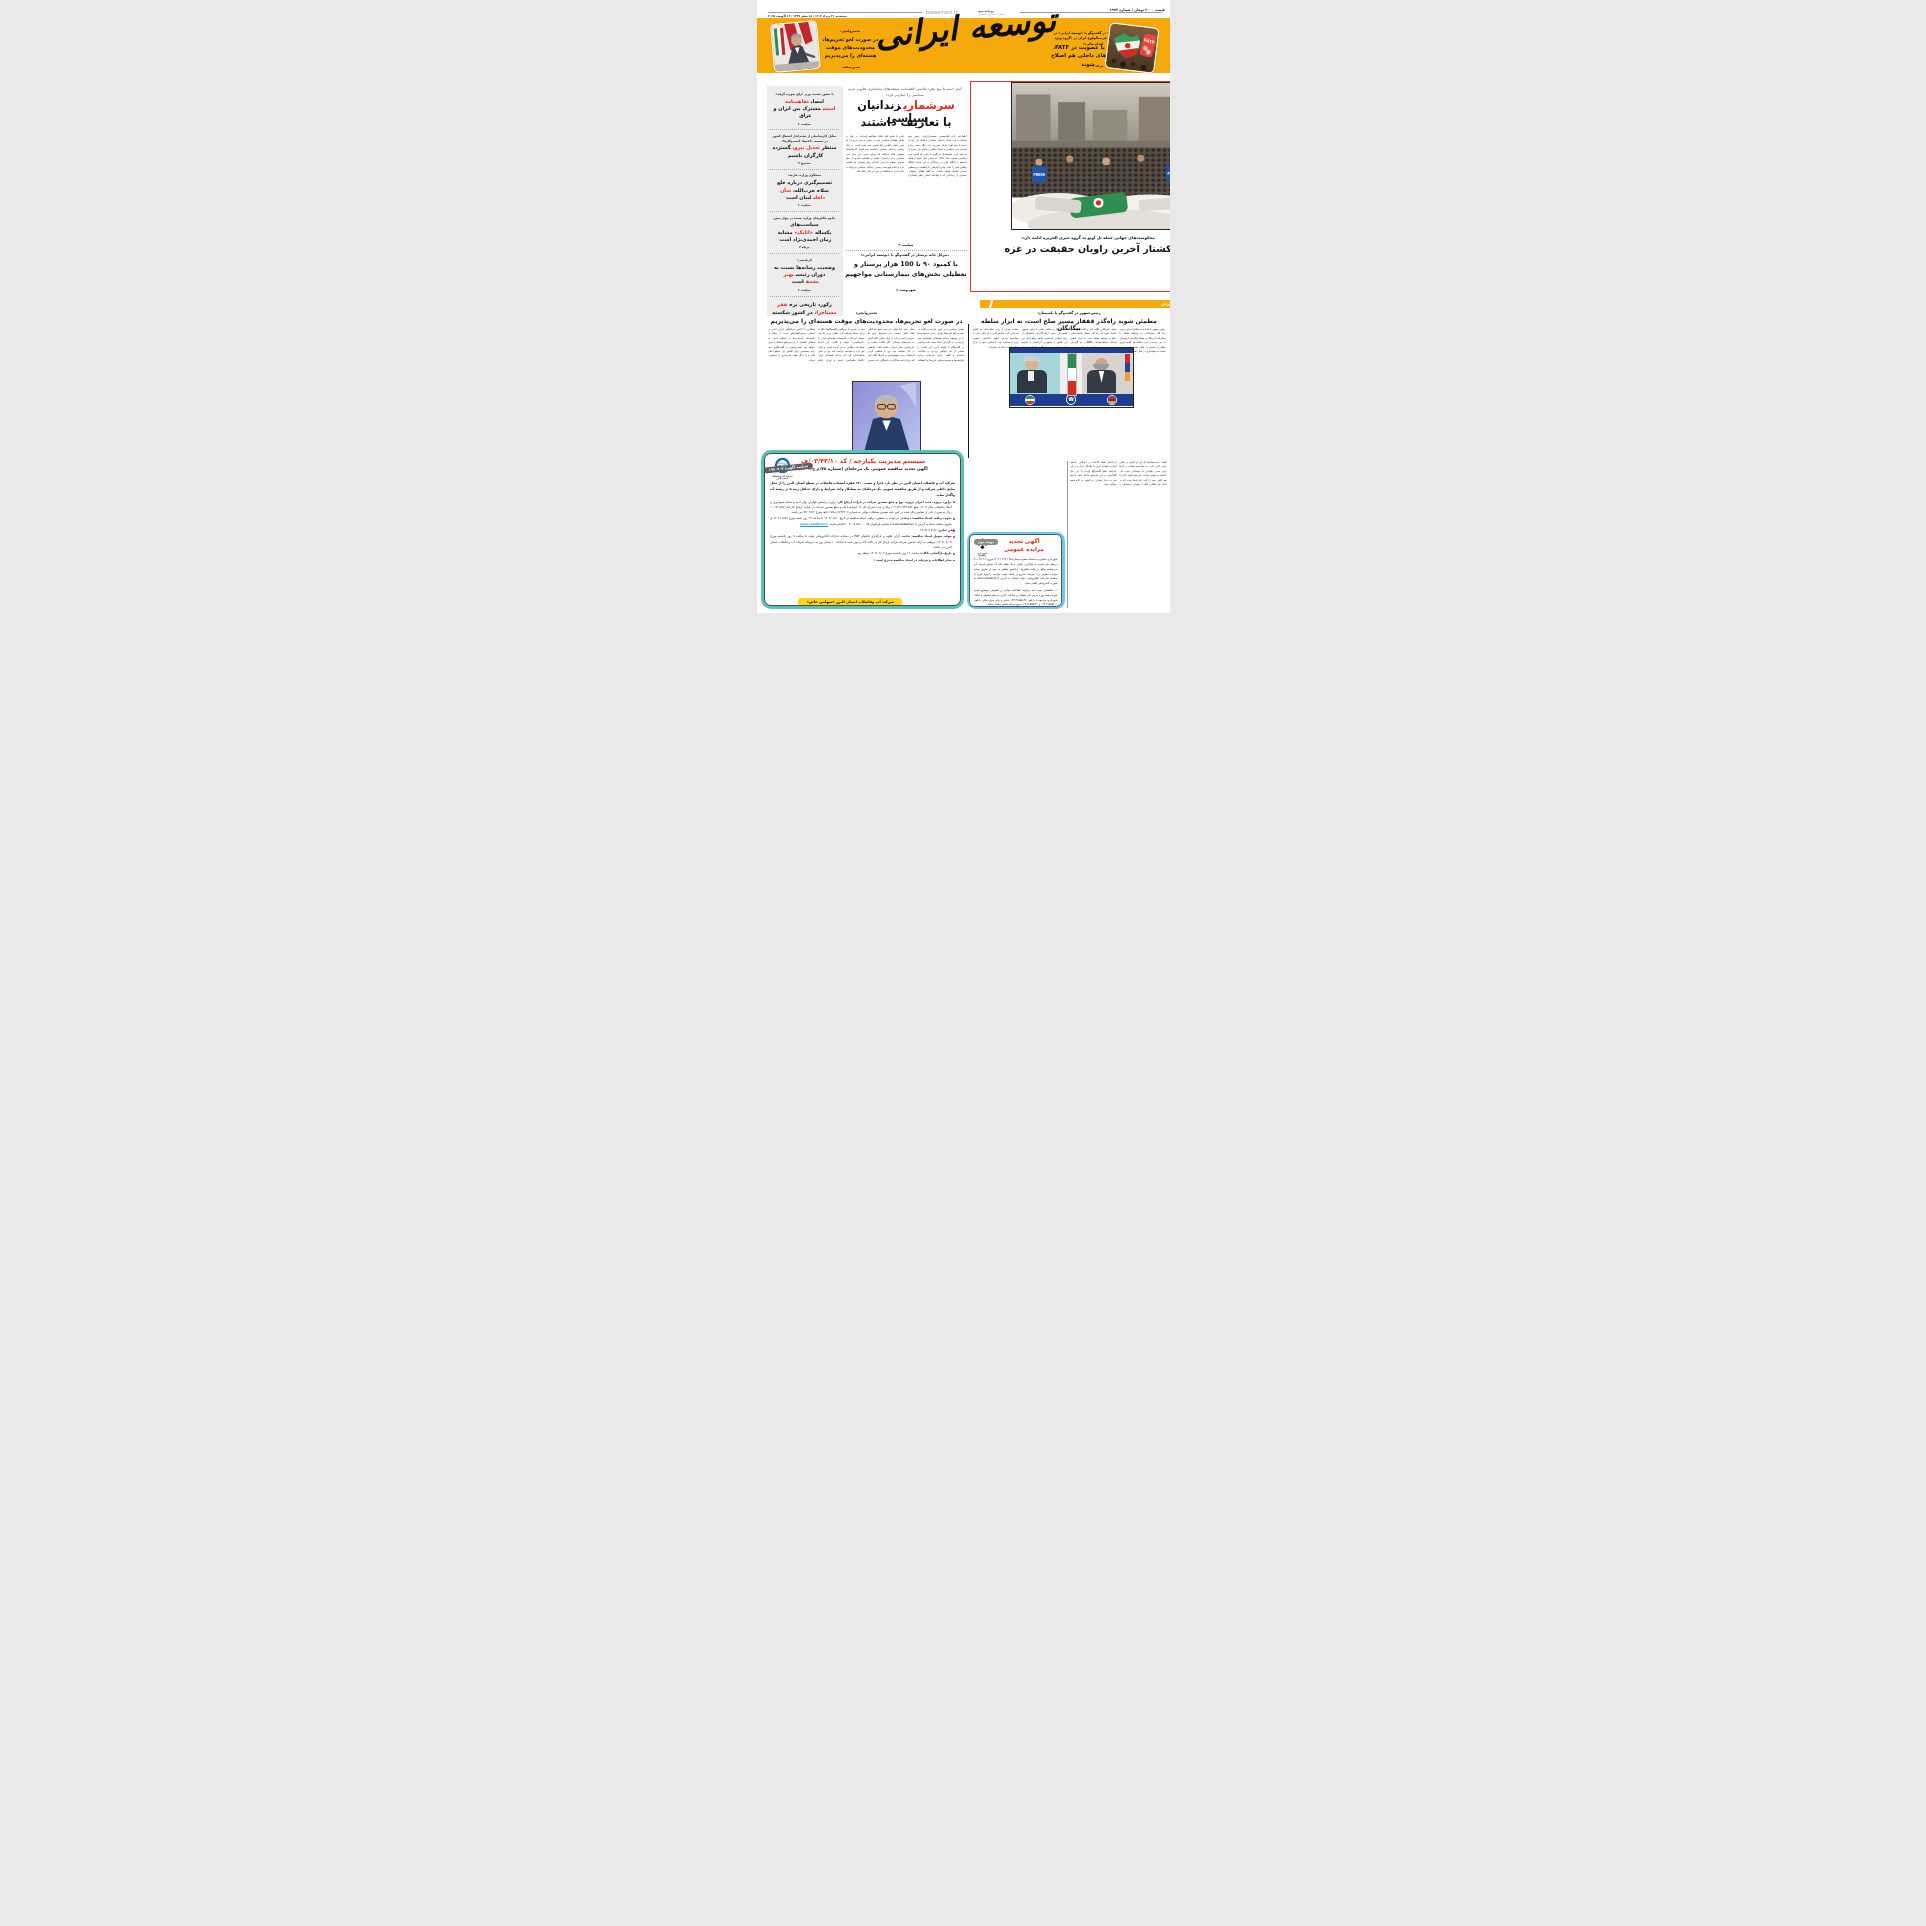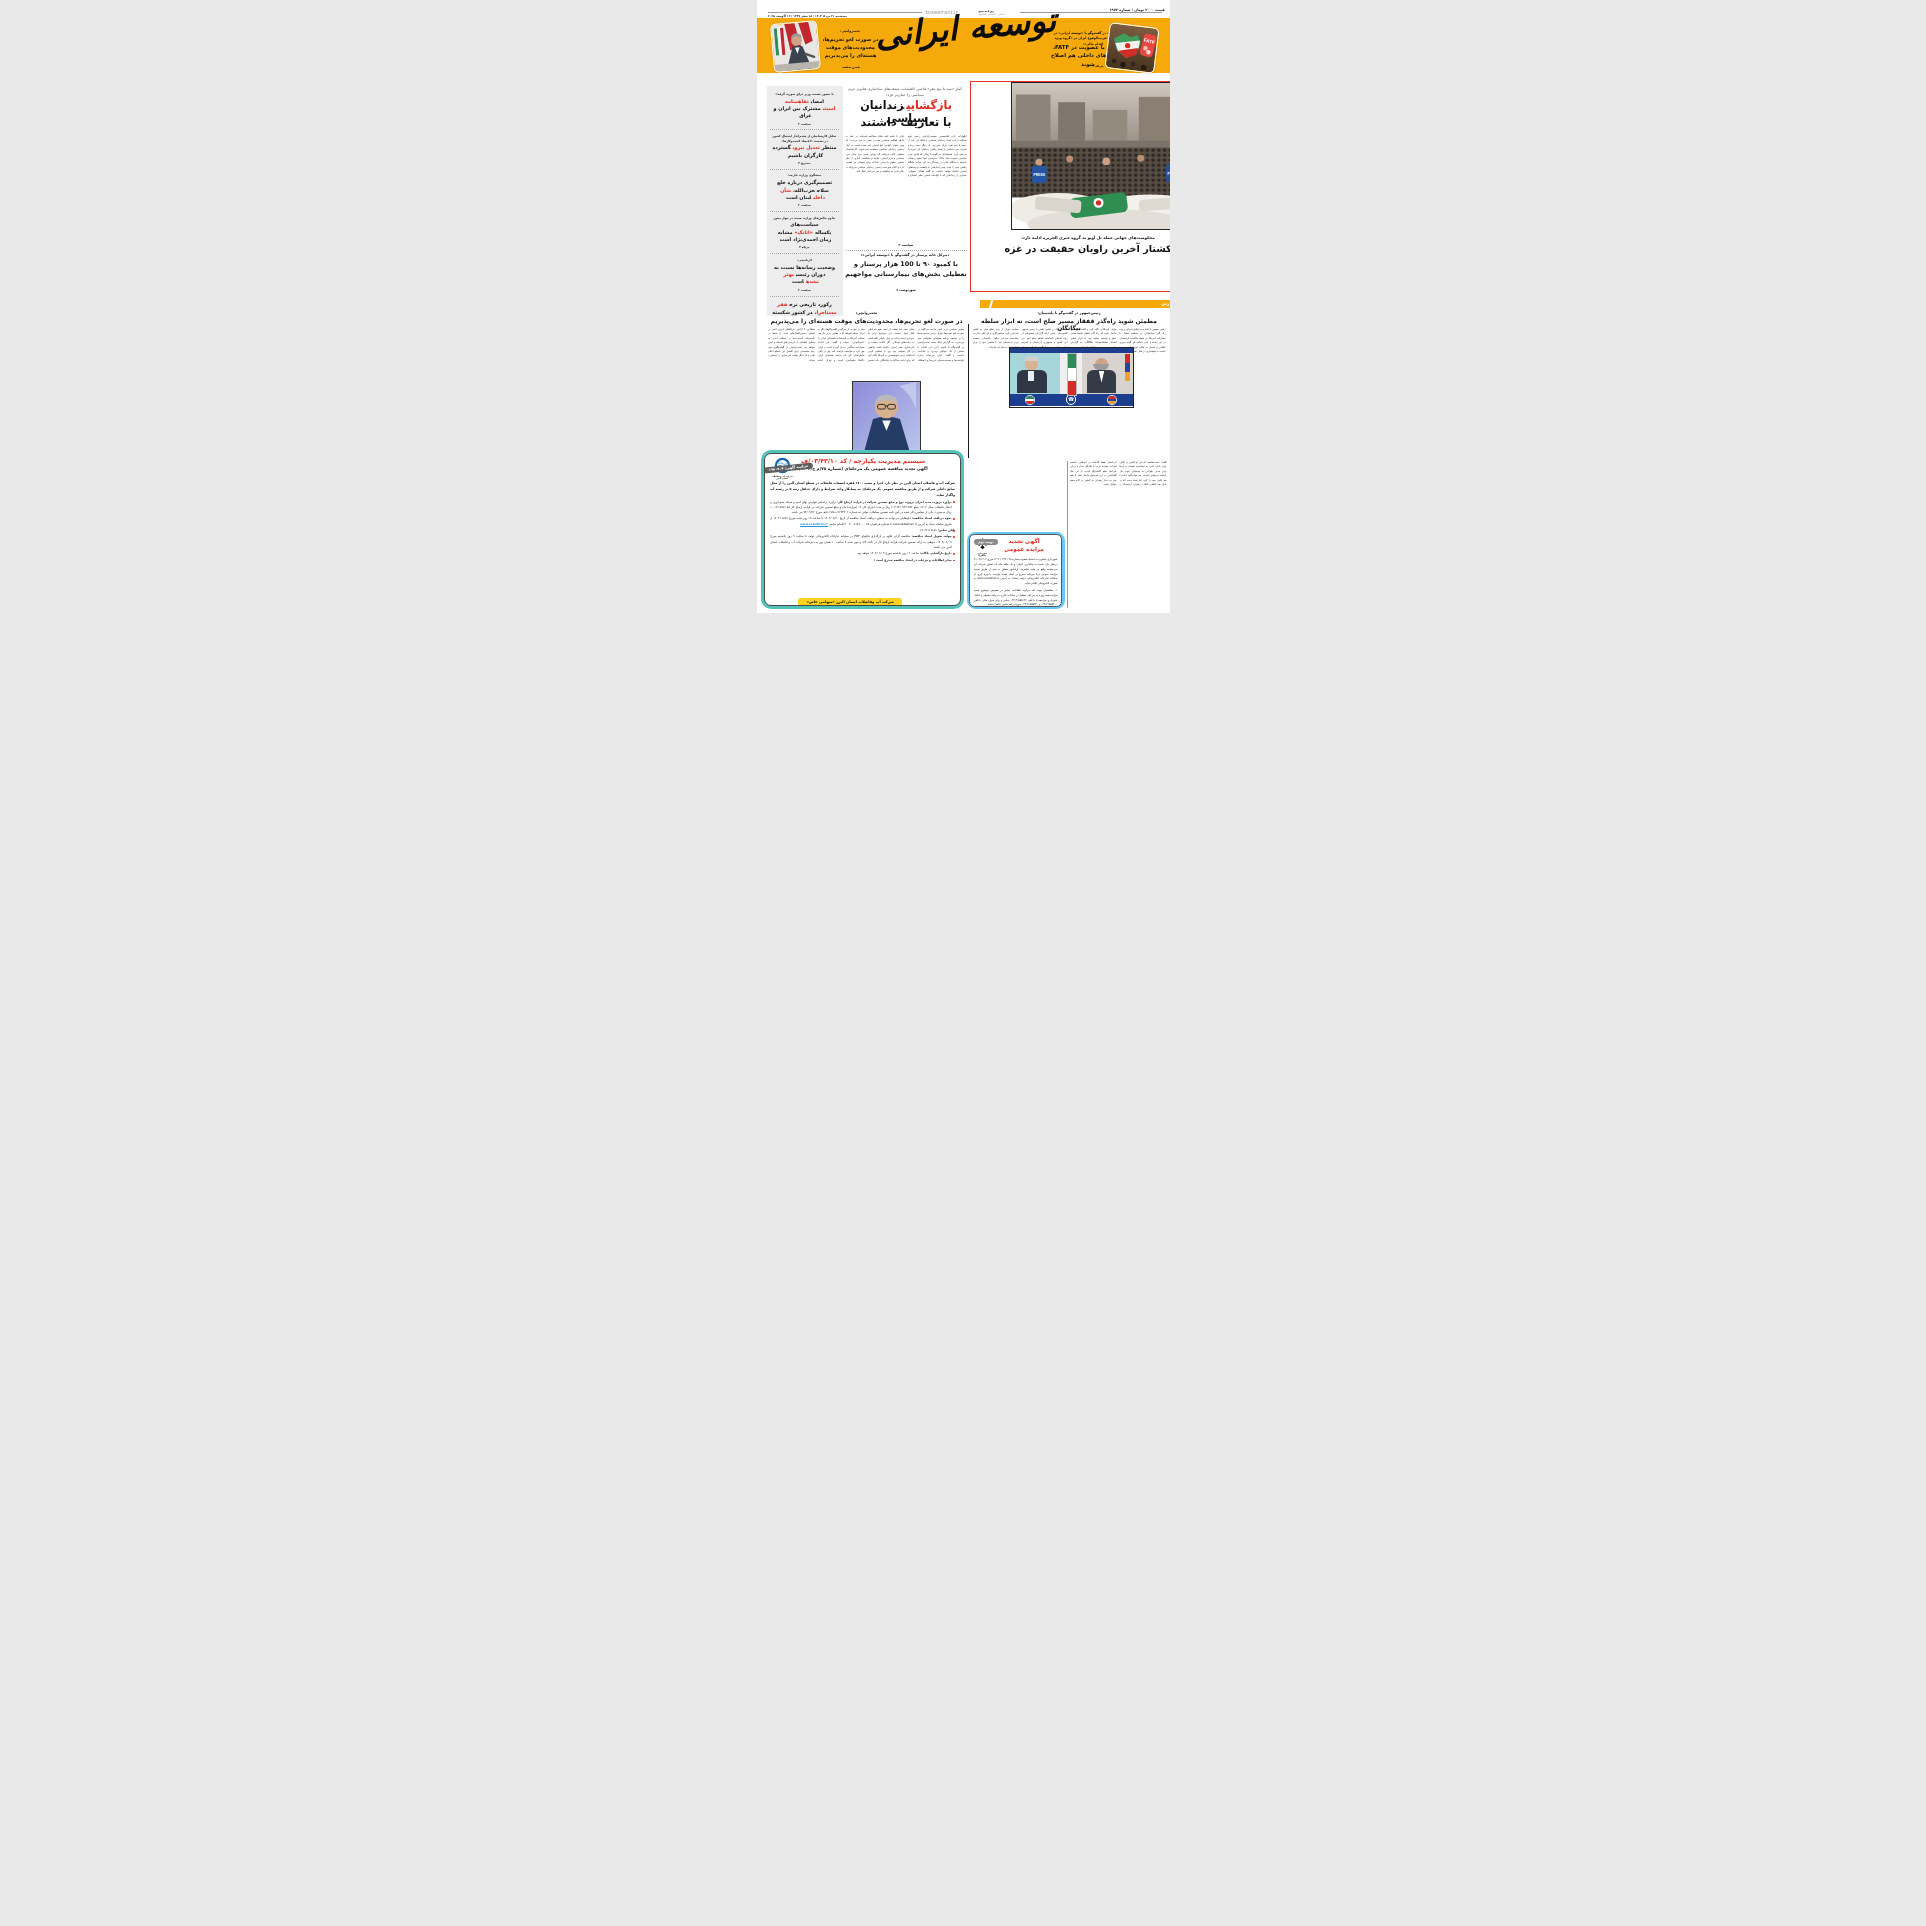--- a/index.html
+++ b/index.html
@@ -151,21 +151,21 @@
       <div class="sb-ref">سیاست ۲</div>
     </div>
     <div class="sb-item">
       <div class="sb-head segs"><span>رکورد تاریخی نرخ</span><span class="rd">فقر مستاجران</span><span>در کشور شکسته شد!</span></div>
 
     </div>
 
   </div>
 
   <div class="abs ctr kick-gray" style="left:89px;top:86px;width:119px;font-size:3.4px;line-height:1.8;">آمار «سه تا پنج نفرِ» قاضی القضات، ضعف‌های ساختاری قانون جرم سیاسی را عیان‌تر کرد؛</div>
-  <div class="abs ctr segs" style="left:88px;top:99px;width:123px;font-size:11.2px;font-weight:900;"><span class="rd">بازگشایی</span><span>زندانیان سیاسی</span></div>
+  <div class="abs ctr segs" style="left:88px;top:99px;width:123px;font-size:11.2px;font-weight:900;"><span class="rd">سرشماری</span><span>زندانیان سیاسی</span></div>
   <div class="abs ctr" style="left:88px;top:116px;width:123px;font-size:11.2px;font-weight:900;">با تعاریف داشتند</div>
   <div class="abs bodytxt" style="left:89px;top:135px;width:121px;height:106px;column-count:2;">اظهارات تازه غلامحسین محسنی‌اژه‌ای، رئیس قوه قضائیه درباره تعداد زندانیان سیاسی و اینکه این عدد از «سه تا پنج نفر» فراتر نمی‌رود، بار دیگر بحث درباره تعریف جرم سیاسی و شمار واقعی زندانیان این حوزه را به میان آورد. حقوقدانان می‌گویند تا زمانی که قانون جرم سیاسی مصوب سال ۱۳۹۵ به‌درستی اجرا نشود و هیأت منصفه و دادگاه علنی در رسیدگی به این جرایم جایگاه واقعی خود را نیابد، چنین آمارهایی با واقعیت پرونده‌های امنیتی فاصله خواهد داشت. به گفته فعالان حقوقی، بسیاری از زندانیانی که با اتهامات امنیتی نظیر اجتماع و تبانی یا تبلیغ علیه نظام محاکمه شده‌اند، در عمل به خاطر فعالیت سیاسی خود در حبس به سر می‌برند؛ اما چون عنوان اتهامی آنها امنیتی ثبت شده است، در آمار رسمی زندانیان سیاسی محاسبه نمی‌شوند. کارشناسان حقوقی تاکید می‌کنند که روشن شدن مرز میان جرم سیاسی و جرم امنیتی، علاوه بر شفافیت آماری، از نظر تضمین حقوق دادرسی عادلانه برای متهمان نیز اهمیت دارد و اعلام فهرست رسمی زندانیان سیاسی می‌تواند به پایان دادن به مناقشه بر سر این آمار کمک کند.</div>
   <div class="abs ctr b" style="left:88px;top:243px;width:123px;font-size:3.1px;">سیاست ۲</div>
   <div class="abs dots" style="left:89px;top:250px;width:121px;"></div>
   <div class="abs ctr b" style="left:89px;top:253px;width:119px;font-size:3.5px;">دبیرکل خانه پرستار در گفت‌وگو با «توسعه ایرانی»:</div>
   <div class="abs ctr" style="left:88px;top:260px;width:123px;font-size:6.4px;font-weight:900;line-height:1.5;">با کمبود ۹۰ تا 100 هزار پرستار و تعطیلی بخش‌های بیمارستانی مواجهیم</div>
   <div class="abs ctr b" style="left:88px;top:288px;width:123px;font-size:3.1px;">شهرنوشت ۶</div>
 
   <div id="gazabox" class="abs" style="left:213px;top:81px;width:237px;height:211px;">
     <svg width="193" height="146" viewBox="0 0 502 380" style="display:block;border:0.4px solid #222;margin:0;">

